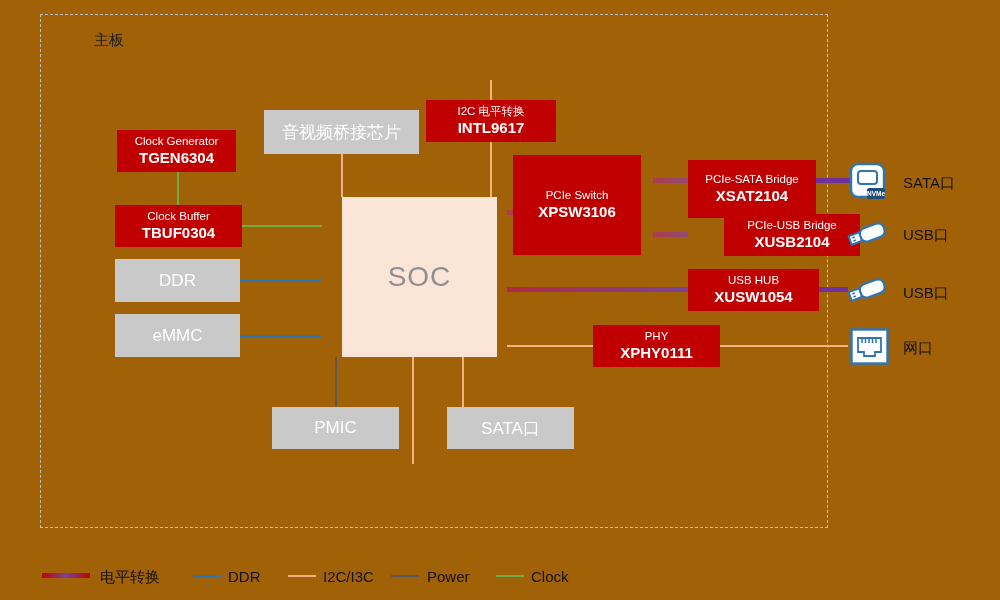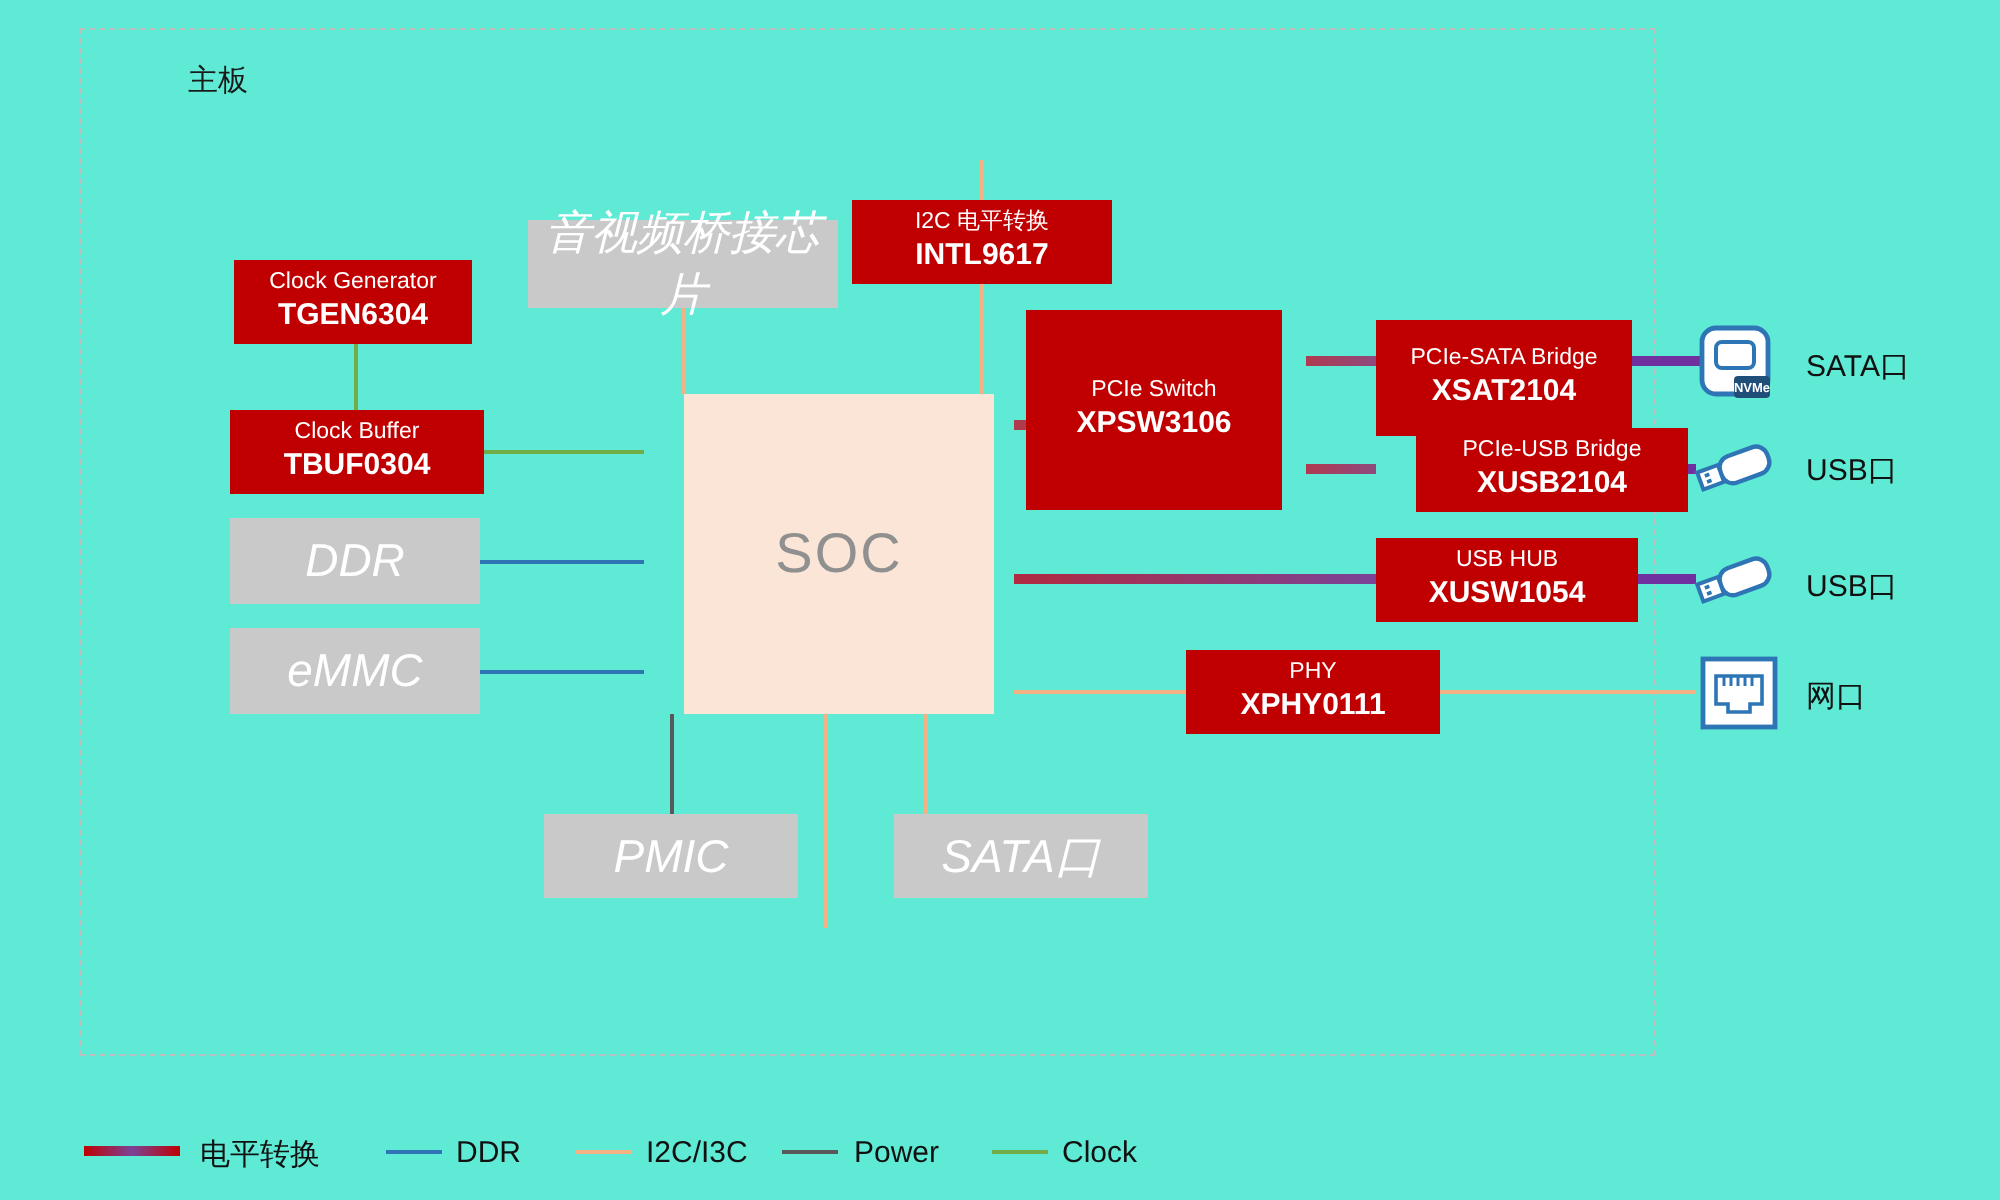--- a/index.html
+++ b/index.html
@@ -1,31 +1,31 @@
 <!DOCTYPE html>
 <html><head>
 <meta charset="utf-8">
 <style>
   * { margin:0; padding:0; box-sizing:border-box; }
   html,body { background:#fff; }
   .canvas {
-    position:relative; width:1000px; height:600px; background:#5eead4;
+    position:relative; width:1000px; height:600px; background:#a16207;
     font-family:"Liberation Sans", sans-serif; overflow:hidden;
   }
   .board-outline { position:absolute; border:1px dashed #BDBDBD; background:transparent; }
   .board-title { position:absolute; font-size:15px; color:#1a1a1a; }
   .box {
     position:absolute; display:flex; flex-direction:column; align-items:center;
     justify-content:center; text-align:center; gap:1px;
   }
   .red  { background:#C00000; color:#fff; }
   .gray { background:#C9C9C9; color:#fff; }
   .l1 { font-size:11.5px; line-height:1.2; }
   .l2 { font-size:15px; font-weight:700; line-height:1.2; }
-  .g-label { font-size:23px;font-style:italic; }
+  .g-label { font-size:17px; }
   .soc-box { background:#FBE5D6; color:#909090; font-size:28px; letter-spacing:1px; }
   .line { position:absolute; }
   .port-label { position:absolute; font-size:15px; color:#111; }
   .legend-label { position:absolute; font-size:15px; color:#111; }
   .icon { position:absolute; }
 </style>
 </head>
 <body>
 
 <div class="canvas">
@@ -84,21 +84,21 @@
   <div class="box red" style="left:513px;top:155px;width:128px;height:100px">
     <span class="l1">PCIe Switch</span>
     <span class="l2">XPSW3106</span>
   </div>
 
   <div class="box red" style="left:688px;top:160px;width:128px;height:58px">
     <span class="l1">PCIe-SATA Bridge</span>
     <span class="l2">XSAT2104</span>
   </div>
 
-  <div class="box red" style="left:708px;top:214px;width:136px;height:42px">
+  <div class="box red" style="left:724px;top:214px;width:136px;height:42px">
     <span class="l1">PCIe-USB Bridge</span>
     <span class="l2">XUSB2104</span>
   </div>
 
   <div class="box red" style="left:688px;top:269px;width:131px;height:42px">
     <span class="l1">USB HUB</span>
     <span class="l2">XUSW1054</span>
   </div>
 
   <div class="box red" style="left:593px;top:325px;width:127px;height:42px">

